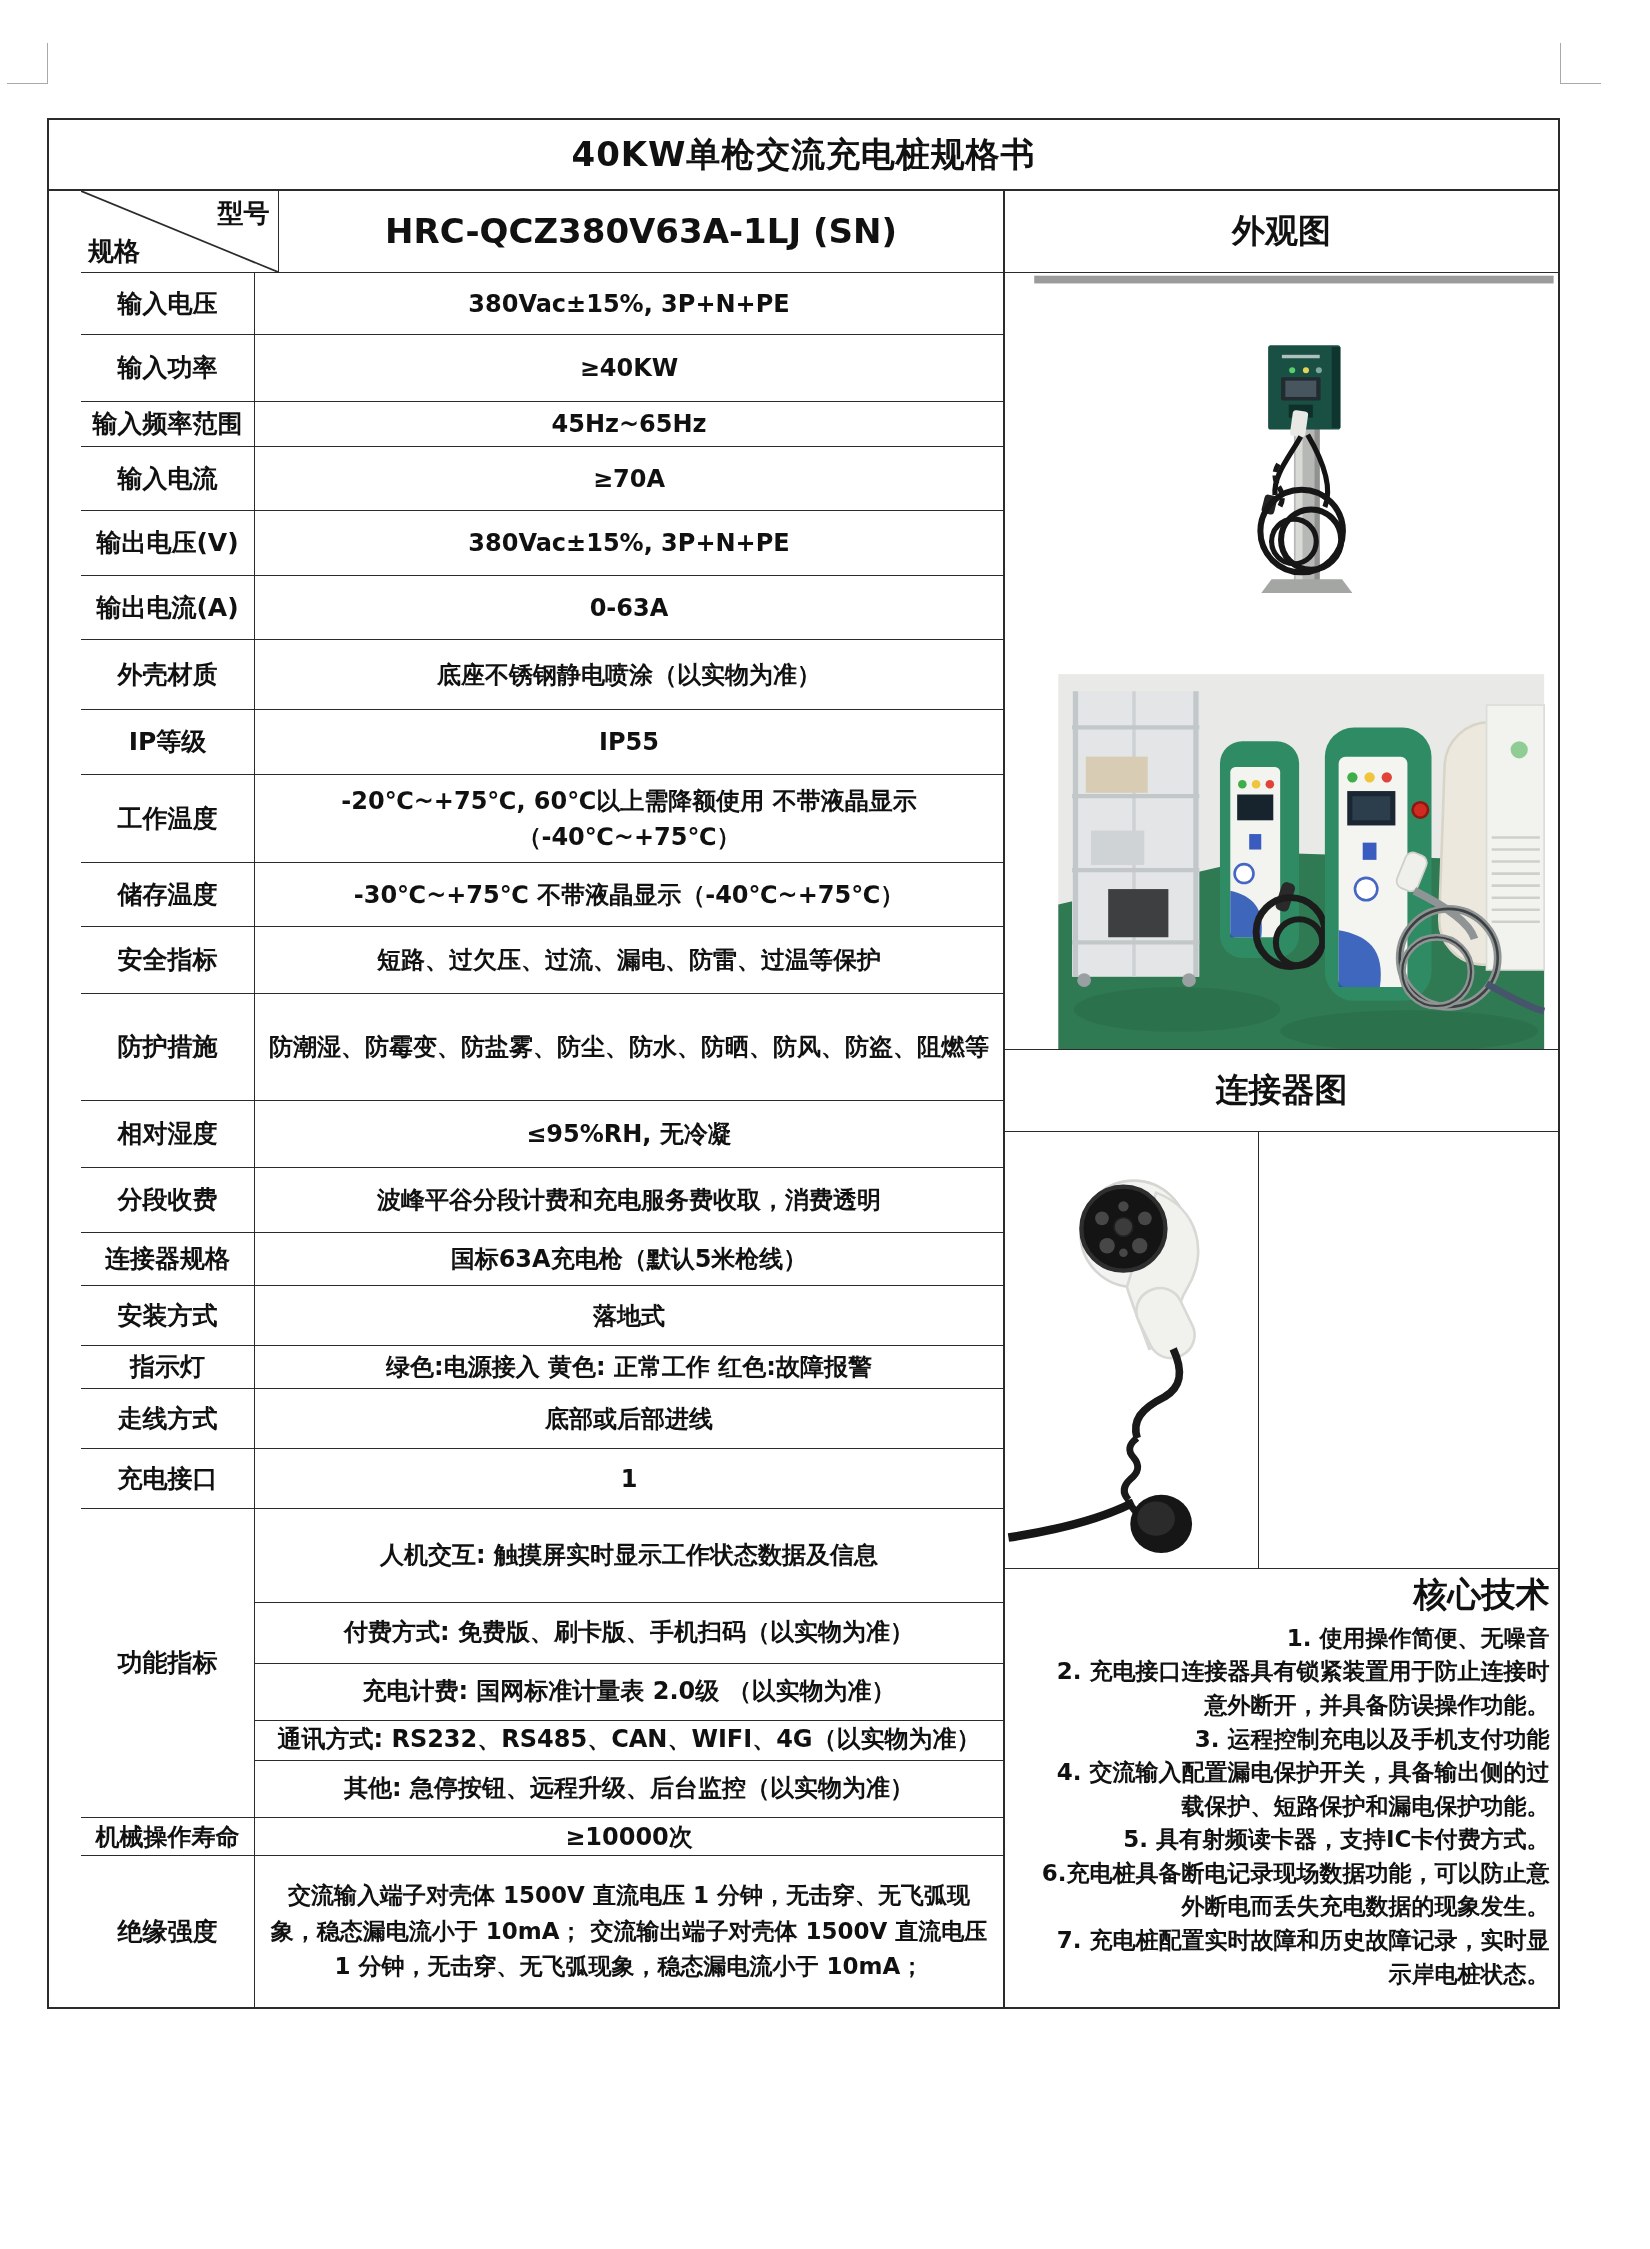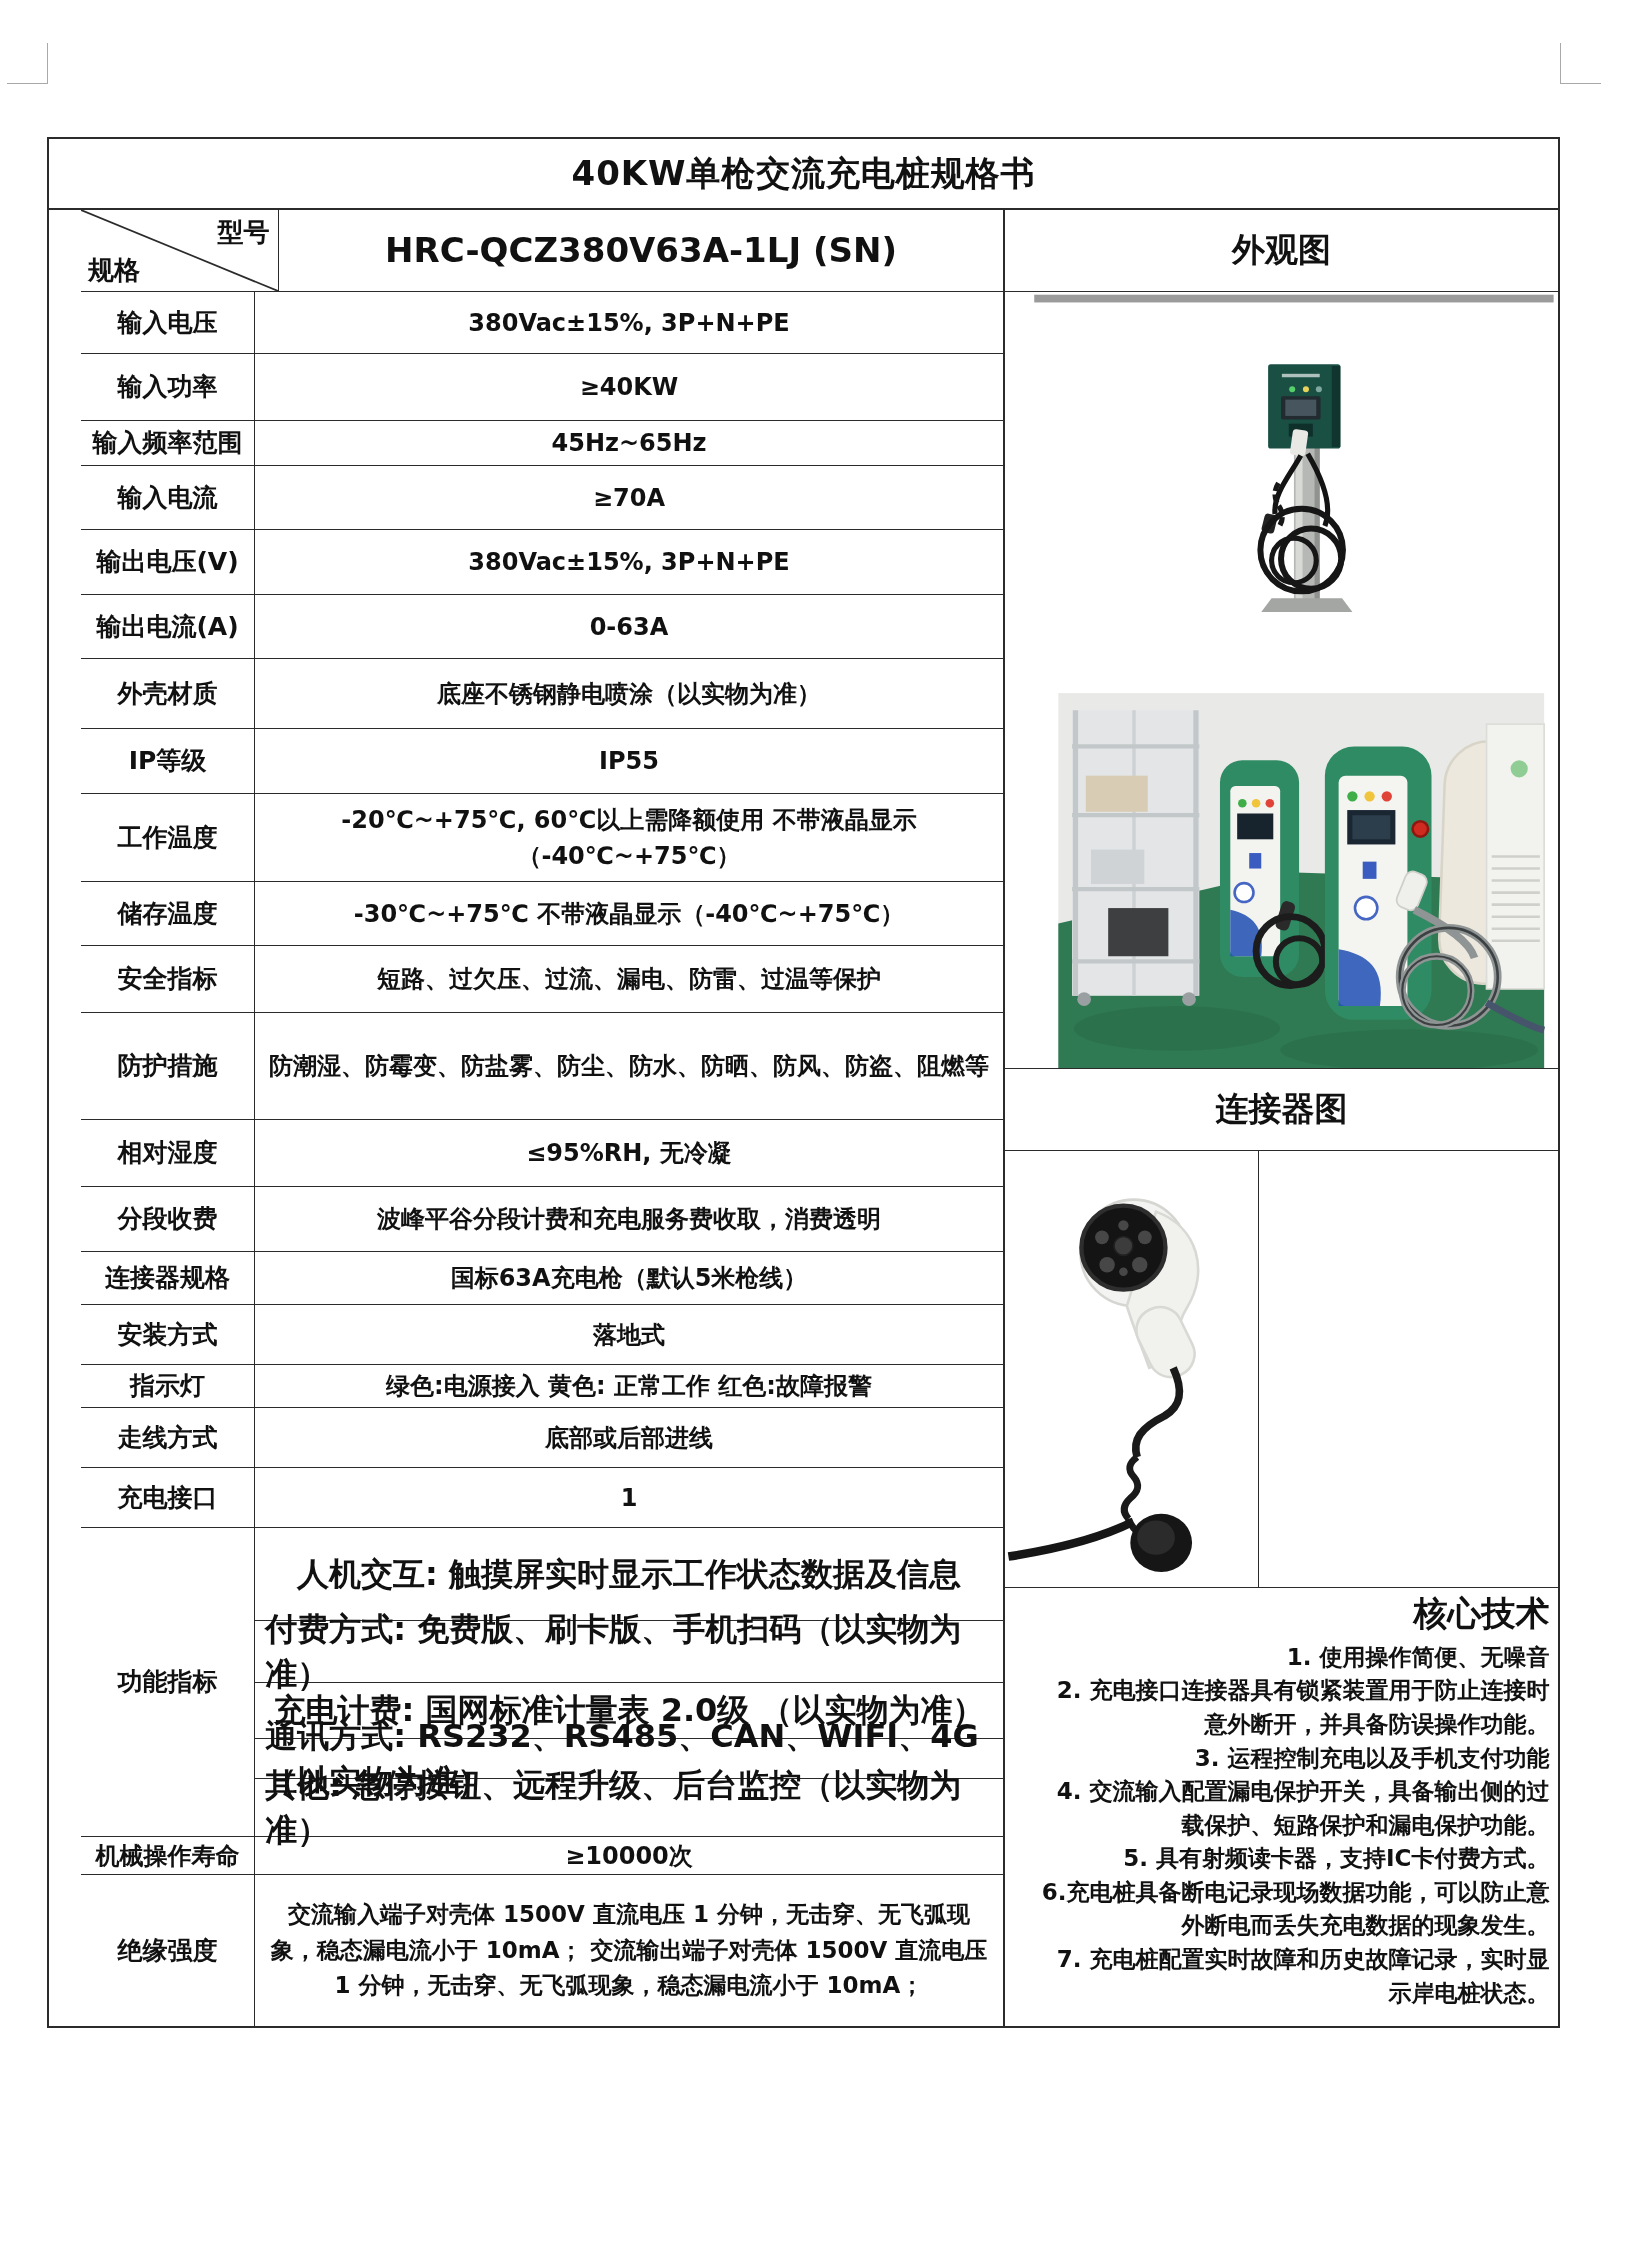--- a/index.html
+++ b/index.html
@@ -3,41 +3,41 @@
 <meta charset="utf-8">
 <style>
   html,body{margin:0;padding:0;background:#ffffff;}
   .page{position:relative;width:1650px;height:2250px;background:#fff;overflow:hidden;
         font-family:"DejaVu Sans","Liberation Sans",sans-serif;color:#111;font-weight:700;}
   
   .mark{position:absolute;width:40px;height:40px;}
   .mark.tl{left:6.9px;top:43px;border-right:1.7px solid #a9a9a9;border-bottom:1.7px solid #a9a9a9;}
   .mark.tr{left:1560px;top:43px;border-left:1.7px solid #a9a9a9;border-bottom:1.7px solid #a9a9a9;}
   
-  .sheet{position:absolute;left:47px;top:137px;width:1513px;border:2.6px solid #2b2b2b;background:#fff;box-sizing:border-box;}
+  .sheet{position:absolute;left:47px;top:118px;width:1513px;border:2.6px solid #2b2b2b;background:#fff;box-sizing:border-box;}
   .title-row{height:71px;border-bottom:2.6px solid #2b2b2b;display:flex;align-items:center;justify-content:center;
              font-size:34px;letter-spacing:0.9px;box-sizing:border-box;}
   .body{display:flex;align-items:stretch;margin-left:32px;}
   .left{width:922px;box-sizing:border-box;}
   .rc{flex:1;display:flex;flex-direction:column;border-left:2.6px solid #2b2b2b;box-sizing:border-box;min-width:0;}
   .row{display:flex;border-bottom:1.7px solid #2b2b2b;box-sizing:border-box;align-items:stretch;}
   .row.last{border-bottom:none;}
   .cell{display:flex;align-items:center;justify-content:center;text-align:center;box-sizing:border-box;}
   .lbl{width:174px;border-right:1.7px solid #2b2b2b;font-size:25px;padding:0 5px;line-height:1.25;}
   .val{flex:1;font-size:24px;padding:0 13.8px;line-height:1.5;min-width:0;}
   .model-cell{font-size:34px;}
   
   .diag{position:relative;width:198px;border-right:1.7px solid #2b2b2b;box-sizing:border-box;}
   .diag svg{position:absolute;left:0;top:0;width:100%;height:100%;}
   .diag .t{position:absolute;right:8.6px;top:5.2px;font-size:26px;}
   .diag .b{position:absolute;left:6.9px;bottom:3.4px;font-size:26px;}
   
   .grp-rows{flex:1;display:flex;flex-direction:column;min-width:0;}
   .grow{border-bottom:1.7px solid #2b2b2b;display:flex;align-items:center;justify-content:center;
-        font-size:32px;box-sizing:border-box;padding:0 10.3px;line-height:1.4;}
+        font-size:24px;box-sizing:border-box;padding:0 10.3px;line-height:1.4;}
   .grow:last-child{border-bottom:none;}
   
   .ph{height:82px;border-bottom:1.7px solid #2b2b2b;display:flex;align-items:center;justify-content:center;
       font-size:33px;box-sizing:border-box;font-family:Liberation Mono, monospace;}
   .photos{height:777px;border-bottom:1.7px solid #2b2b2b;position:relative;box-sizing:border-box;overflow:hidden;}
   .photos svg{position:absolute;left:0;}
   .conn-row{height:437px;border-bottom:1.7px solid #2b2b2b;display:flex;box-sizing:border-box;}
   .conn-cell{width:254px;border-right:1.7px solid #2b2b2b;box-sizing:border-box;position:relative;overflow:hidden;}
   .conn-empty{flex:1;}
   .core{flex:1;padding:3.4px 8.6px 5.2px 6.9px;box-sizing:border-box;overflow:hidden;text-align:right;}

